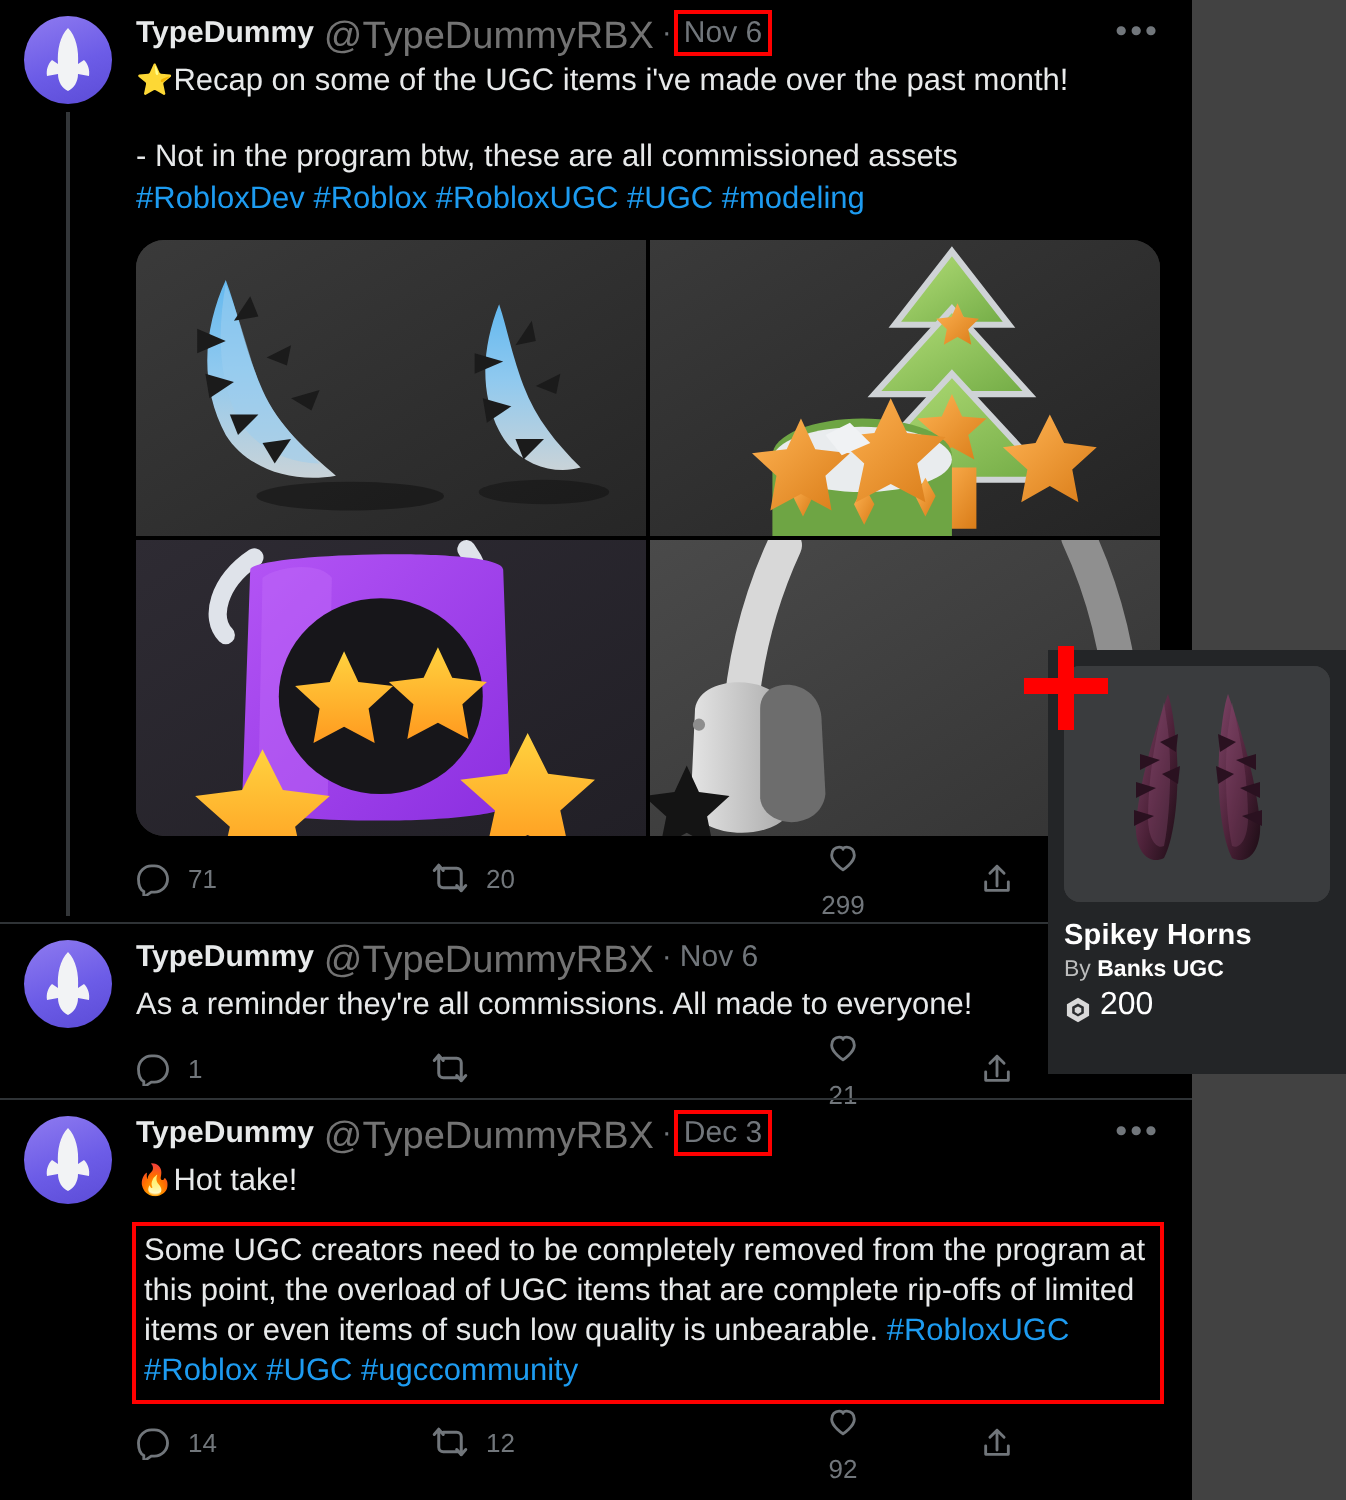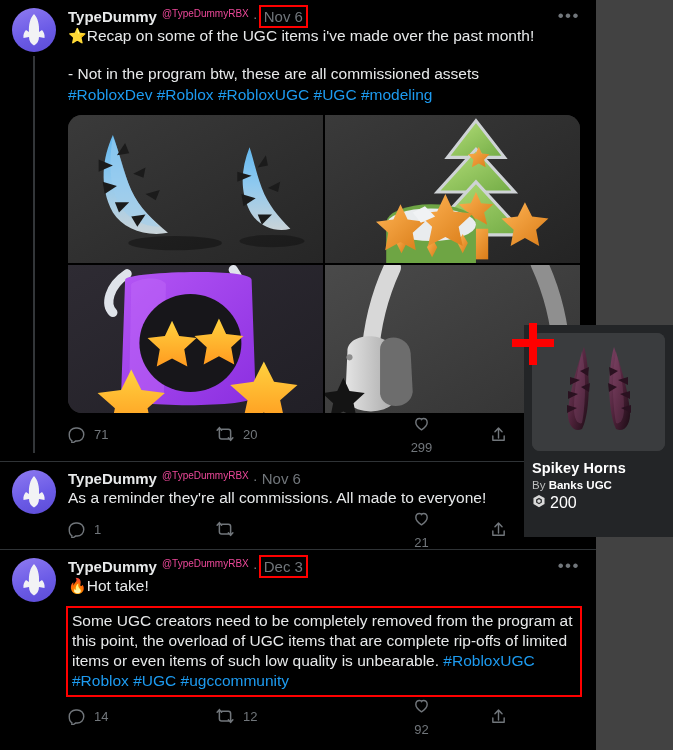--- a/index.html
+++ b/index.html
@@ -30,21 +30,21 @@
   }
   .avatar svg { position: absolute; left: 0; top: 0; }
   .thread-line {
     position: absolute; left: 21px; top: 48px; bottom: -2px;
     width: 2px; background: #333639;
   }
   .body-col { flex: 1 1 auto; min-width: 0; padding-right: 4px; }
 
   .namerow { display: flex; align-items: flex-start; white-space: nowrap; position: relative; }
   .dname { color: #e7e9ea; font-weight: bold; font-size: 15px; }
-  .handle { color: #ec4899; font-size: 10px; margin-left: 5px; }
+  .handle { color: #737373; font-size: 19px; margin-left: 5px; }
   .dot { color: #71767b; font-size: 15px; margin: 0 4px; }
   .date { color: #71767b; font-size: 15px; }
   .date.boxed {
     outline: 2.5px solid #ff0000; outline-offset: 1px;
     padding: 0 2px;
   }
   .more {
     position: absolute; right: 0px; top: 1px;
     color: #71767b; font-size: 17px; letter-spacing: 1.5px; line-height: 14px;
     cursor: pointer;
@@ -99,21 +99,21 @@
     background: #393b3d; position: relative; overflow: hidden;
   }
   .item-thumb svg { display: block; }
   .item-title {
     color: #ffffff; font-size: 14.5px; font-weight: bold;
     margin-top: 9px; letter-spacing: .1px;
   }
   .item-by { margin-top: 3px; font-size: 11.5px; }
   .item-by .lbl { color: #bdbebe; }
   .item-by .creator { color: #ffffff; font-weight: bold; }
-  .item-price { display: flex; align-items: flex-start; gap: 4px; margin-top: 3px; }
+  .item-price { display: flex; align-items: flex-end; gap: 4px; margin-top: 3px; }
   .item-price .px { color: #ffffff; font-size: 16px; }
 
   .plus-cursor {
     position: absolute; left: 512px; top: 323px;
     width: 42px; height: 42px; pointer-events: none;
   }
   .plus-cursor::before, .plus-cursor::after {
     content: ""; position: absolute; background: #ff0000;
   }
   .plus-cursor::before { left: 0; top: 16px; width: 42px; height: 8px; }

